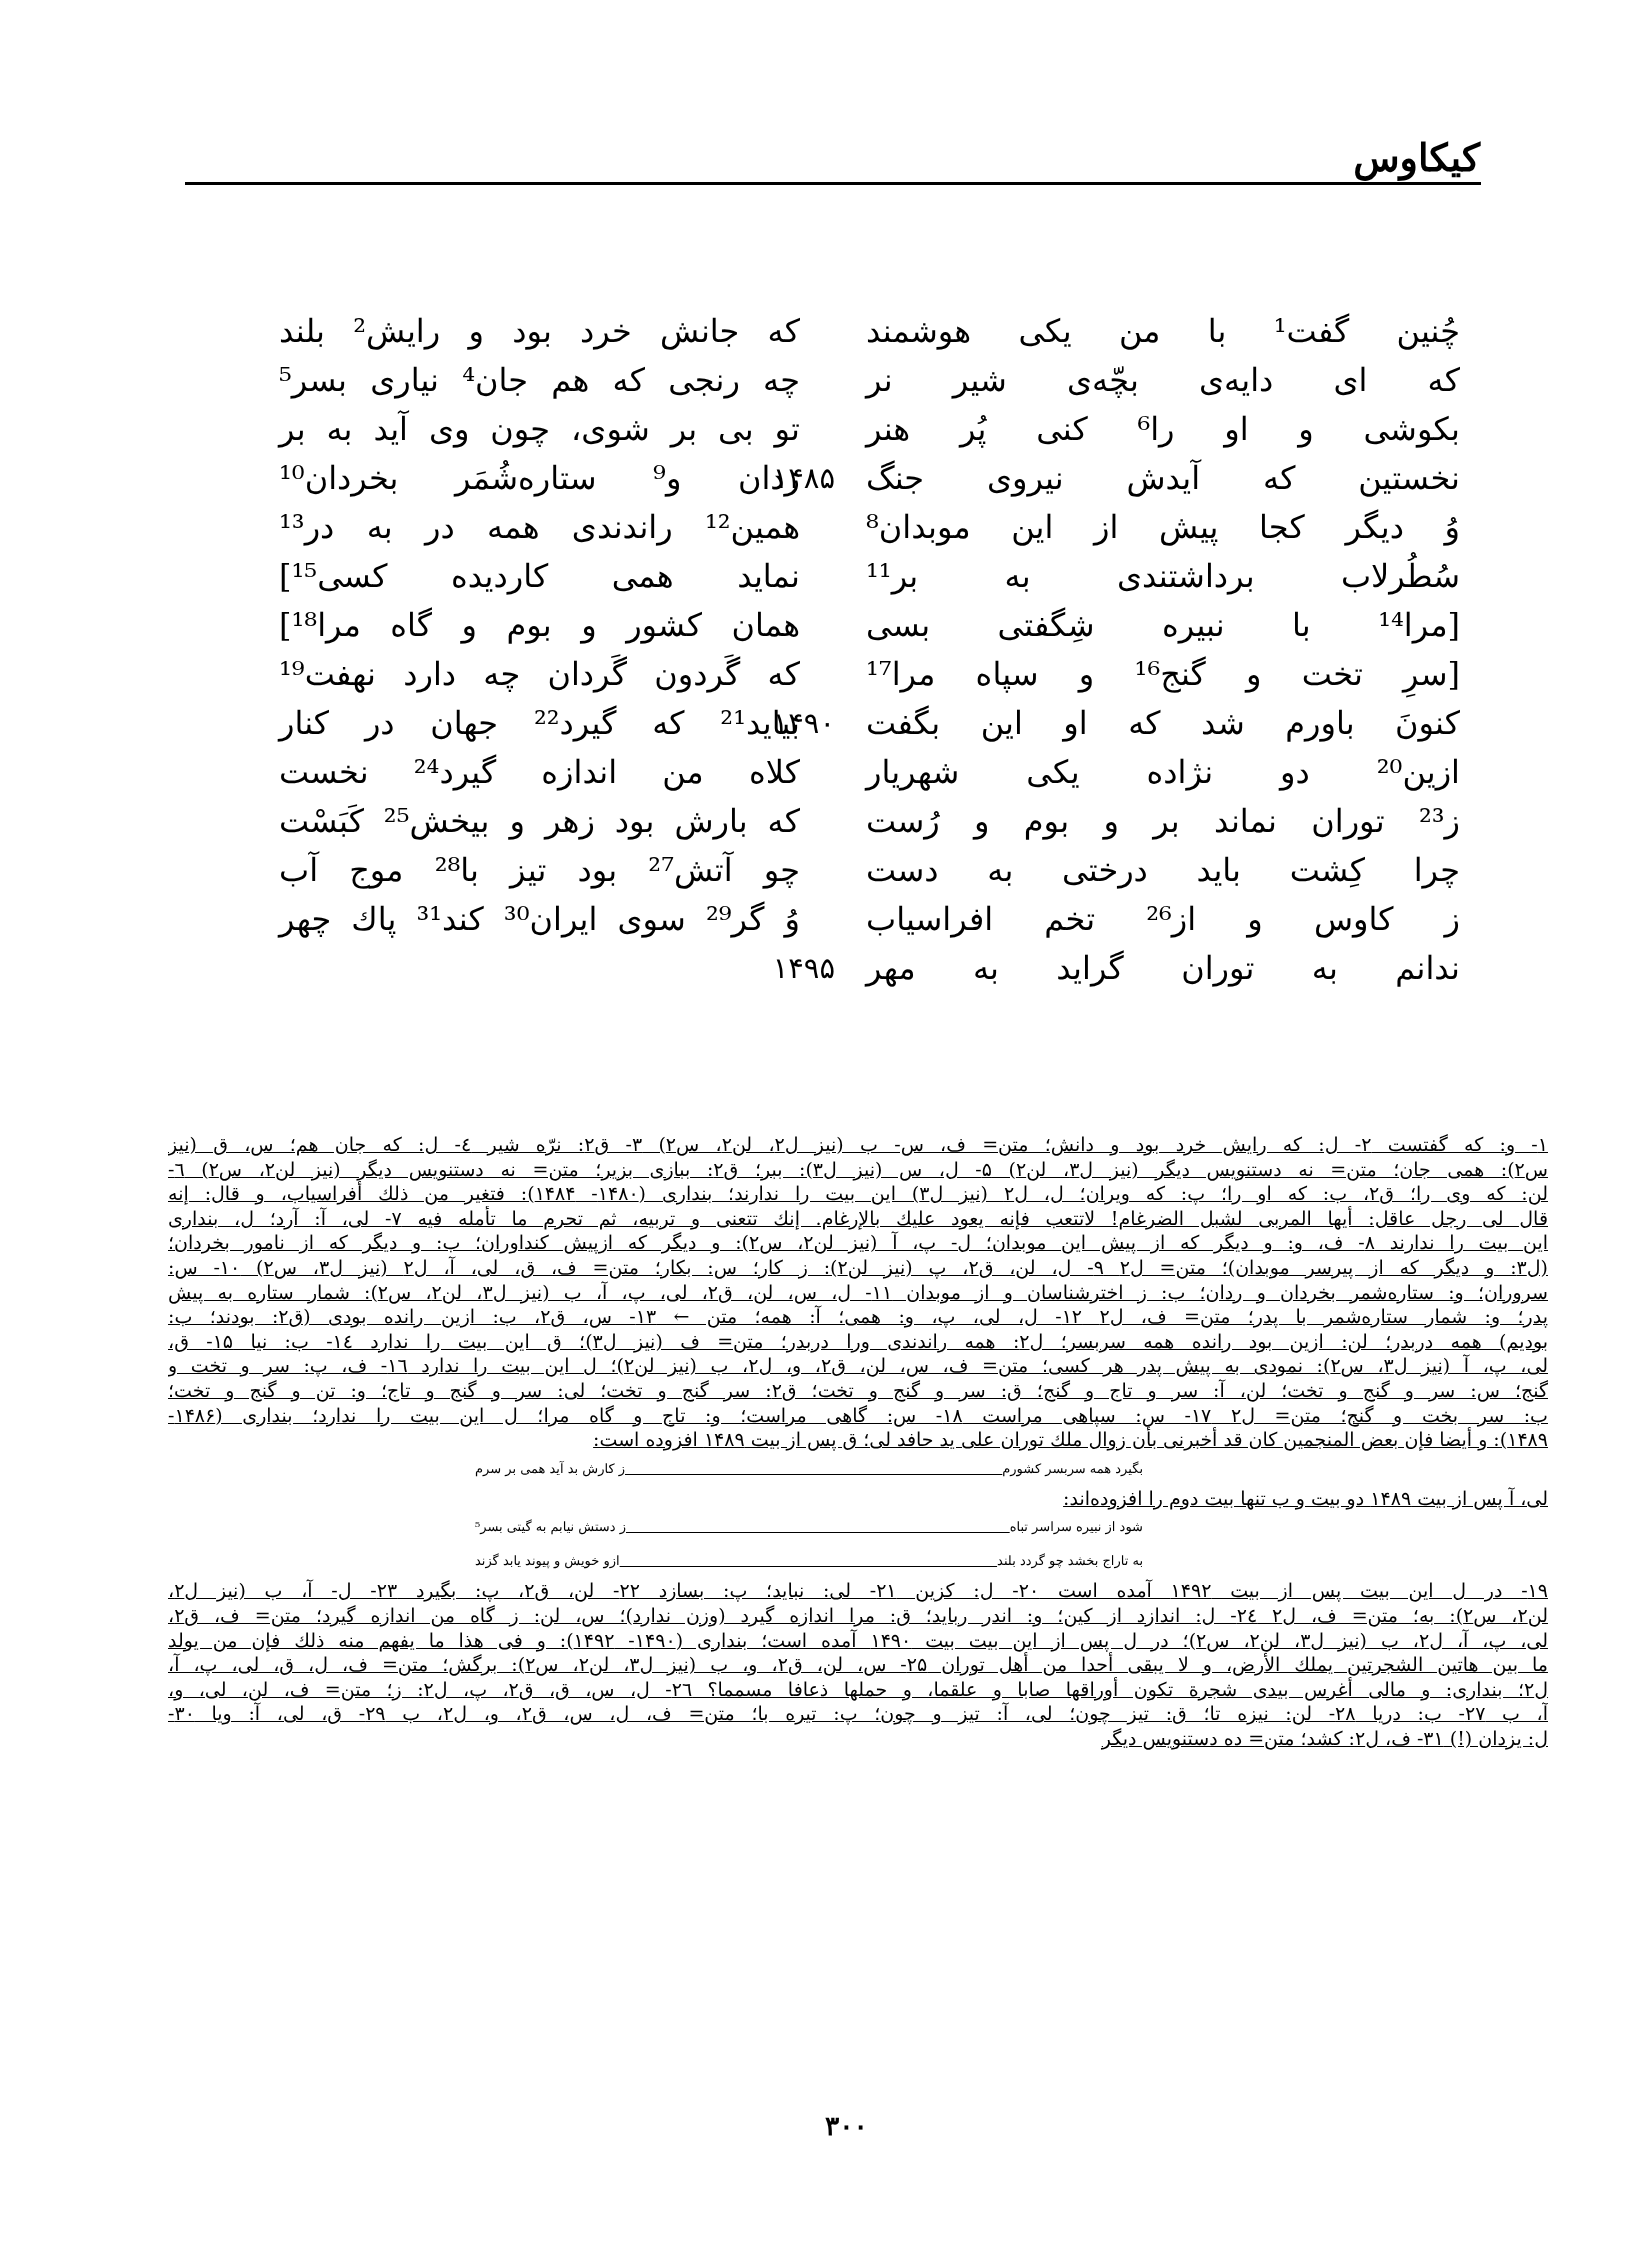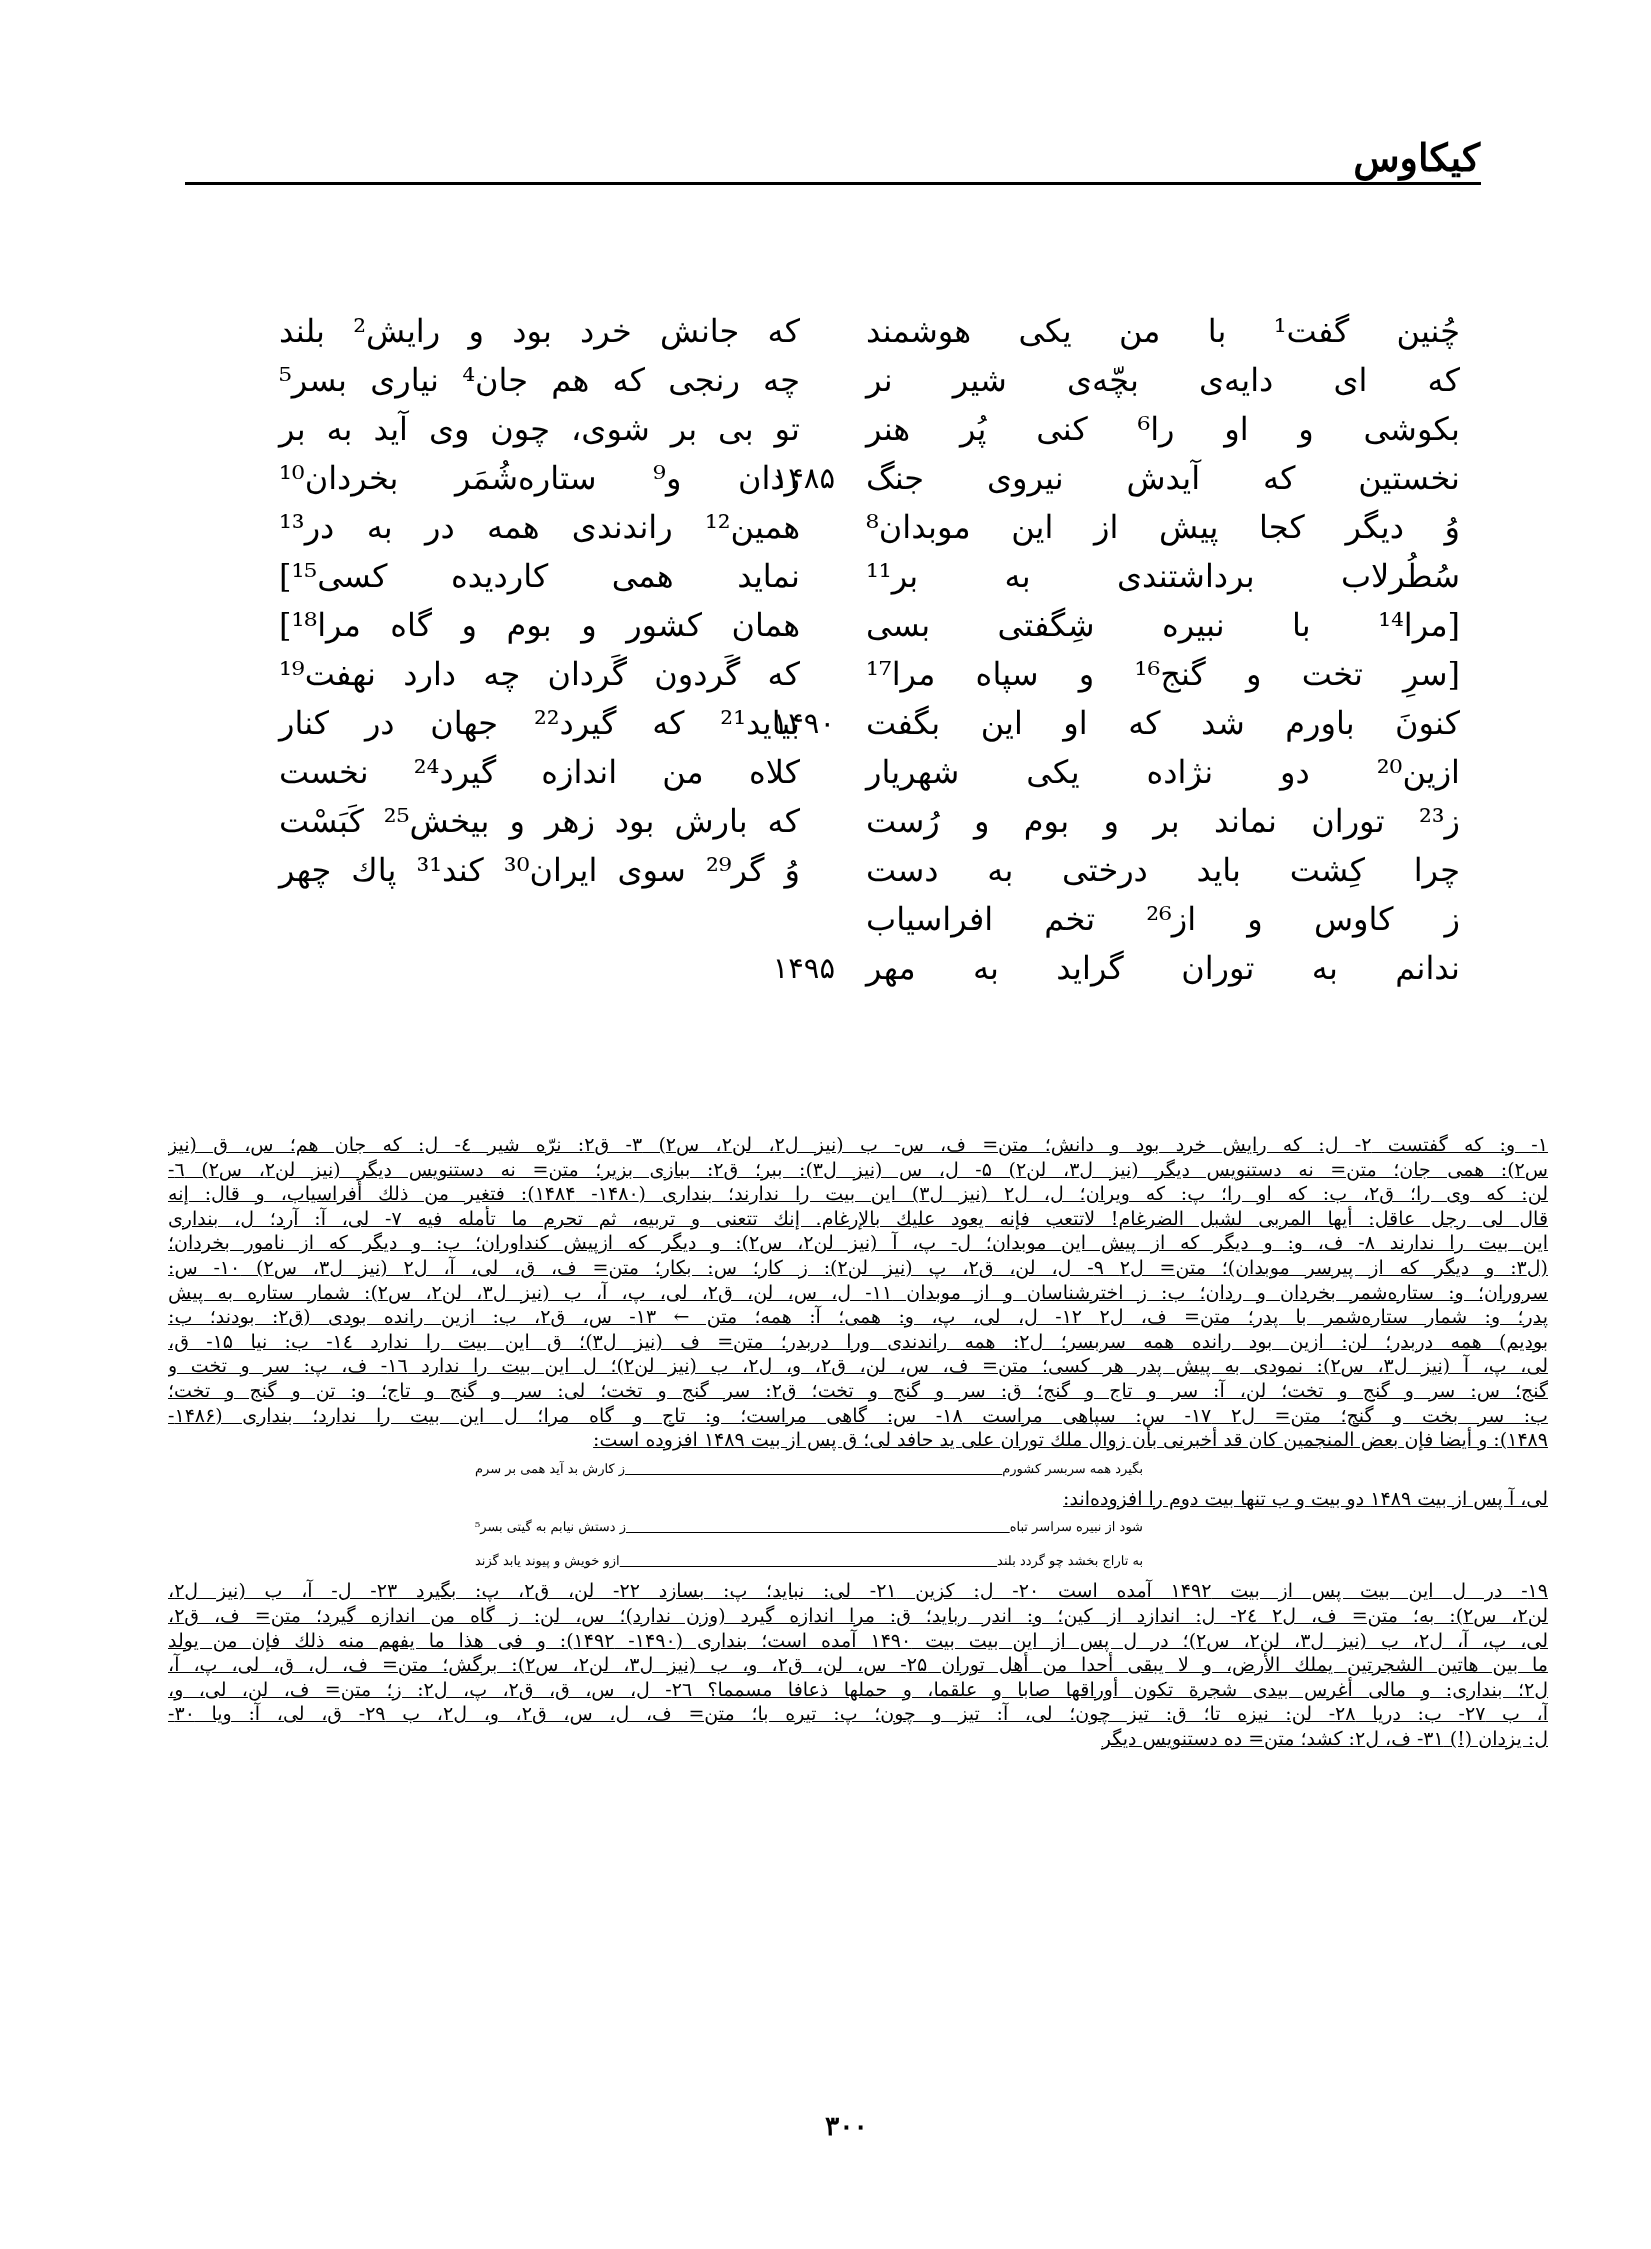--- a/index.html
+++ b/index.html
@@ -54,20 +54,21 @@
     <div class="verse">چه رنجی که هم جان⁴ نیاری بسر⁵</div>
     <div class="verse">تو بی بر شوی، چون وی آید به بر</div>
     <div class="verse">ردان و⁹ ستاره‌شُمَر بخردان¹⁰</div>
     <div class="verse">همین¹² راندندی همه در به در¹³</div>
     <div class="verse">نماید همی کاردیده کسی¹⁵]</div>
     <div class="verse">همان کشور و بوم و گاه مرا¹⁸]</div>
     <div class="verse">که گَردون گَردان چه دارد نهفت¹⁹</div>
     <div class="verse">بیاید²¹ که گیرد²² جهان در کنار</div>
     <div class="verse">کلاه من اندازه گیرد²⁴ نخست</div>
     <div class="verse">که بارش بود زهر و بیخش²⁵ کَبَسْت</div>
+    <div class="verse">چو آتش²⁷ بود تیز با²⁸ موج آب</div>
     <div class="verse">وُ گر²⁹ سوی ایران³⁰ کند³¹ پاك چهر</div>
   </div>
 </div>
 
 <div class="footnotes">
   <span class="fn-line">۱- و: که گفتست  ۲- ل: که رایش خرد بود و دانش؛ متن= ف، س- ب (نیز ل۲، لن۲، س۲)  ۳- ق۲: نرّه شیر  ٤- ل: که جان هم؛ س، ق (نیز</span>
   <span class="fn-line">س۲): همی جان؛ متن= نه دستنویس دیگر (نیز ل۳، لن۲)  ۵- ل، س (نیز ل۳): ببر؛ ق۲: ببازی بزیر؛ متن= نه دستنویس دیگر (نیز لن۲، س۲)  ٦-</span>
   <span class="fn-line">لن: که وی را؛ ق۲، ب: که او را؛ پ: که ویران؛ ل، ل۲ (نیز ل۳) این بیت را ندارند؛ بنداری (۱۴۸۰- ۱۴۸۴): فتغیر من ذلك أفراسیاب، و قال: إنه</span>
   <span class="fn-line">قال لی رجل عاقل: أیها المربی لشبل الضرغام! لاتتعب فإنه یعود علیك بالإرغام. إنك تتعنی و تربیه، ثم تحرم ما تأمله فیه  ۷- لی، آ: آرد؛ ل، بنداری</span>
   <span class="fn-line">این بیت را ندارند  ۸- ف، و: و دیگر که از پیش این موبدان؛ ل- پ، آ (نیز لن۲، س۲): و دیگر که ازپیش کنداوران؛ ب: و دیگر که از نامور بخردان؛</span>

